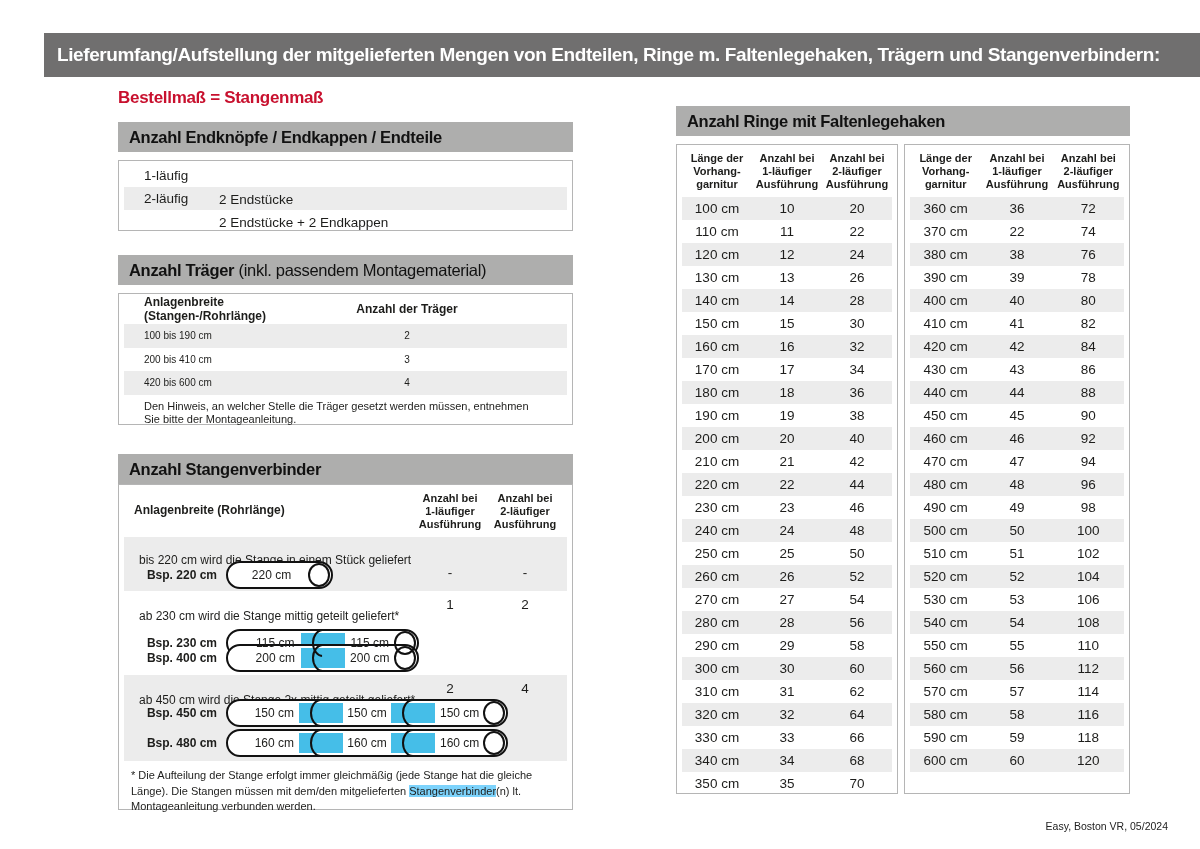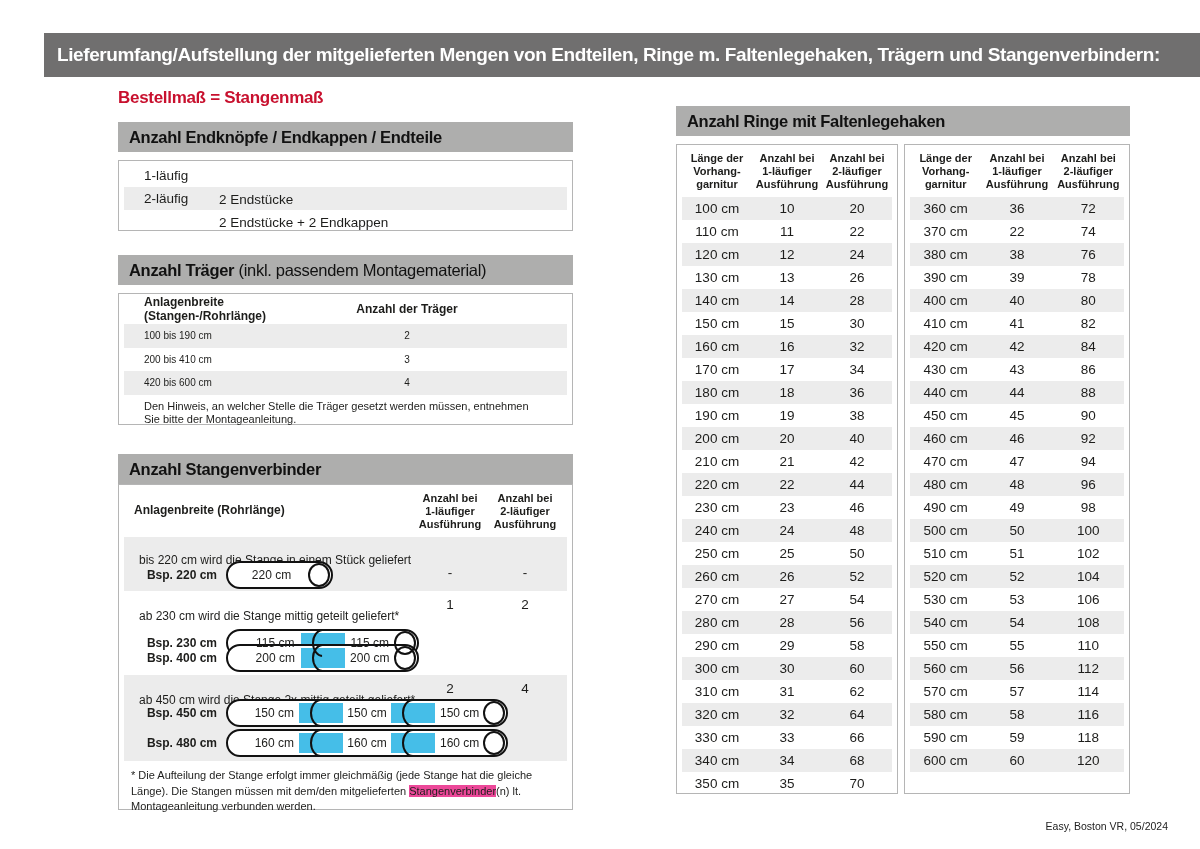--- a/index.html
+++ b/index.html
@@ -77,21 +77,21 @@
   .rod .seg:last-child { padding-right: 16px; }
   .rod .endcap { position: absolute; right: 1px; top: 0; bottom: 0; width: 22px;
                  border: 2px solid #111; border-radius: 50%; z-index: 1; }
   .rod .connector { position: absolute; top: 2px; bottom: 2px; width: 44px; margin-left: -22px;
                     background: #45bee8; z-index: 0; }
   .rod .joint { position: absolute; top: -2px; bottom: -2px; width: 22px; margin-left: -11px;
                 border: 2.5px solid #111; border-radius: 50%; z-index: 1;
                 clip-path: inset(-3px 52% -3px -3px); }
   .sv-footnote { position: absolute; left: 12px; top: 283px; width: 432px;
                  font-size: 11px; line-height: 15.5px; }
-  .sv-footnote .hl { background: #ec4899; }
+  .sv-footnote .hl { background: #7dd3fc; }
   
   .rings-hdr { left: 676px; top: 106px; width: 454px; }
   .tbl-rings { padding: 0 5px; }
   .tbl-rings.t1 { left: 676px; top: 144px; width: 222px; height: 650px; }
   .tbl-rings.t2 { left: 904px; top: 144px; width: 226px; height: 650px; }
   .rings-colhdr { display: flex; height: 52px; align-items: center; }
   .rings-colhdr .ch { flex: 1; text-align: center; font-size: 11px; line-height: 13px; font-weight: bold; }
   .tbl-rings .trow { height: 23px; font-size: 13.5px; }
   .tbl-rings .tc { flex: 1; text-align: center; }
   

